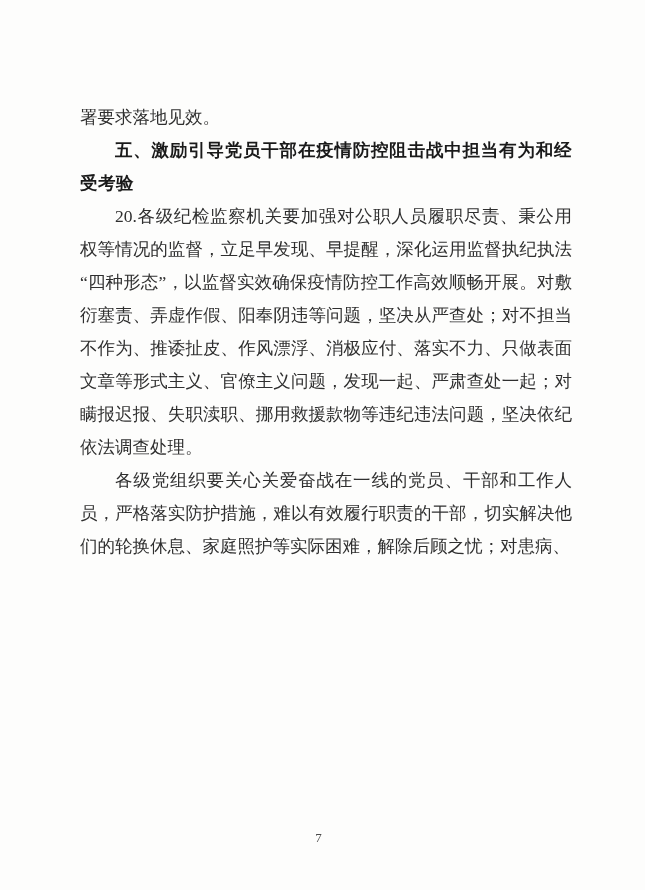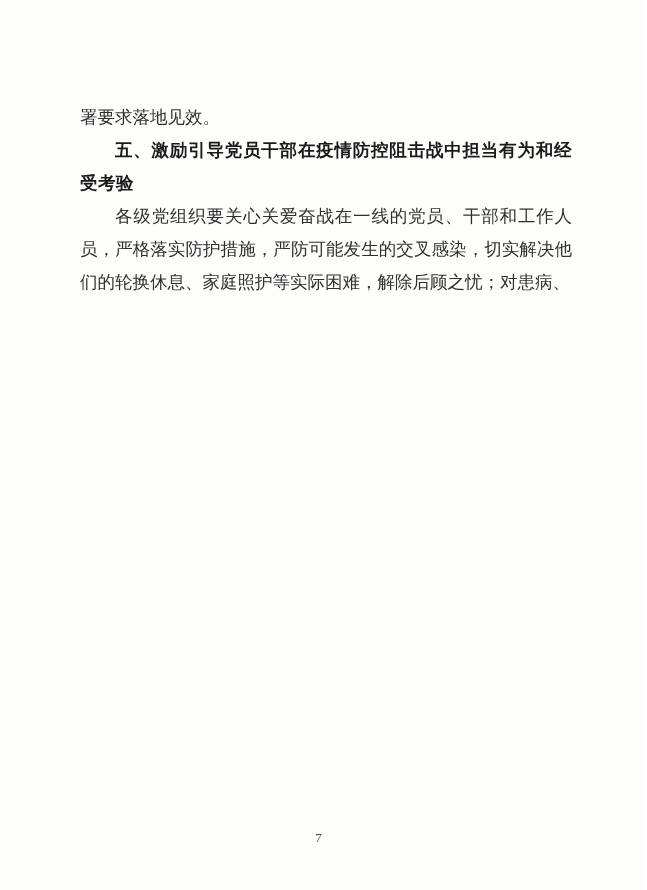--- a/index.html
+++ b/index.html
@@ -62,16 +62,17 @@
     font-family:"Liberation Serif","DejaVu Serif",serif;
   }
 </style>
 </head>
 <body>
 
 <div class="page">
   <div class="body-text">
     <p class="continuation">署要求落地见效。</p>
     <p class="section-heading">五、激励引导党员干部在疫情防控阻击战中担当有为和经受考验</p>
-    <p class="para">各级党组织要关心关爱奋战在一线的党员、干部和工作人员，严格落实防护措施，严防可能发生的交叉感染，切实解决他们的轮换休息、家庭照护等实际困难，解除后顾之忧；对患病、</p>
+    <p class="para">20.各级纪检监察机关要加强对公职人员履职尽责、秉公用权等情况的监督，立足早发现、早提醒，深化运用监督执纪执法“四种形态”，以监督实效确保疫情防控工作高效顺畅开展。对敷衍塞责、弄虚作假、阳奉阴违等问题，坚决从严查处；对不担当不作为、推诿扯皮、作风漂浮、消极应付、落实不力、只做表面文章等形式主义、官僚主义问题，发现一起、严肃查处一起；对瞒报迟报、失职渎职、挪用救援款物等违纪违法问题，坚决依纪依法调查处理。</p>
+    <p class="para">各级党组织要关心关爱奋战在一线的党员、干部和工作人员，严格落实防护措施，难以有效履行职责的干部，切实解决他们的轮换休息、家庭照护等实际困难，解除后顾之忧；对患病、</p>
   </div>
   <div class="page-number">7</div>
 </div>
 
 </body></html>

